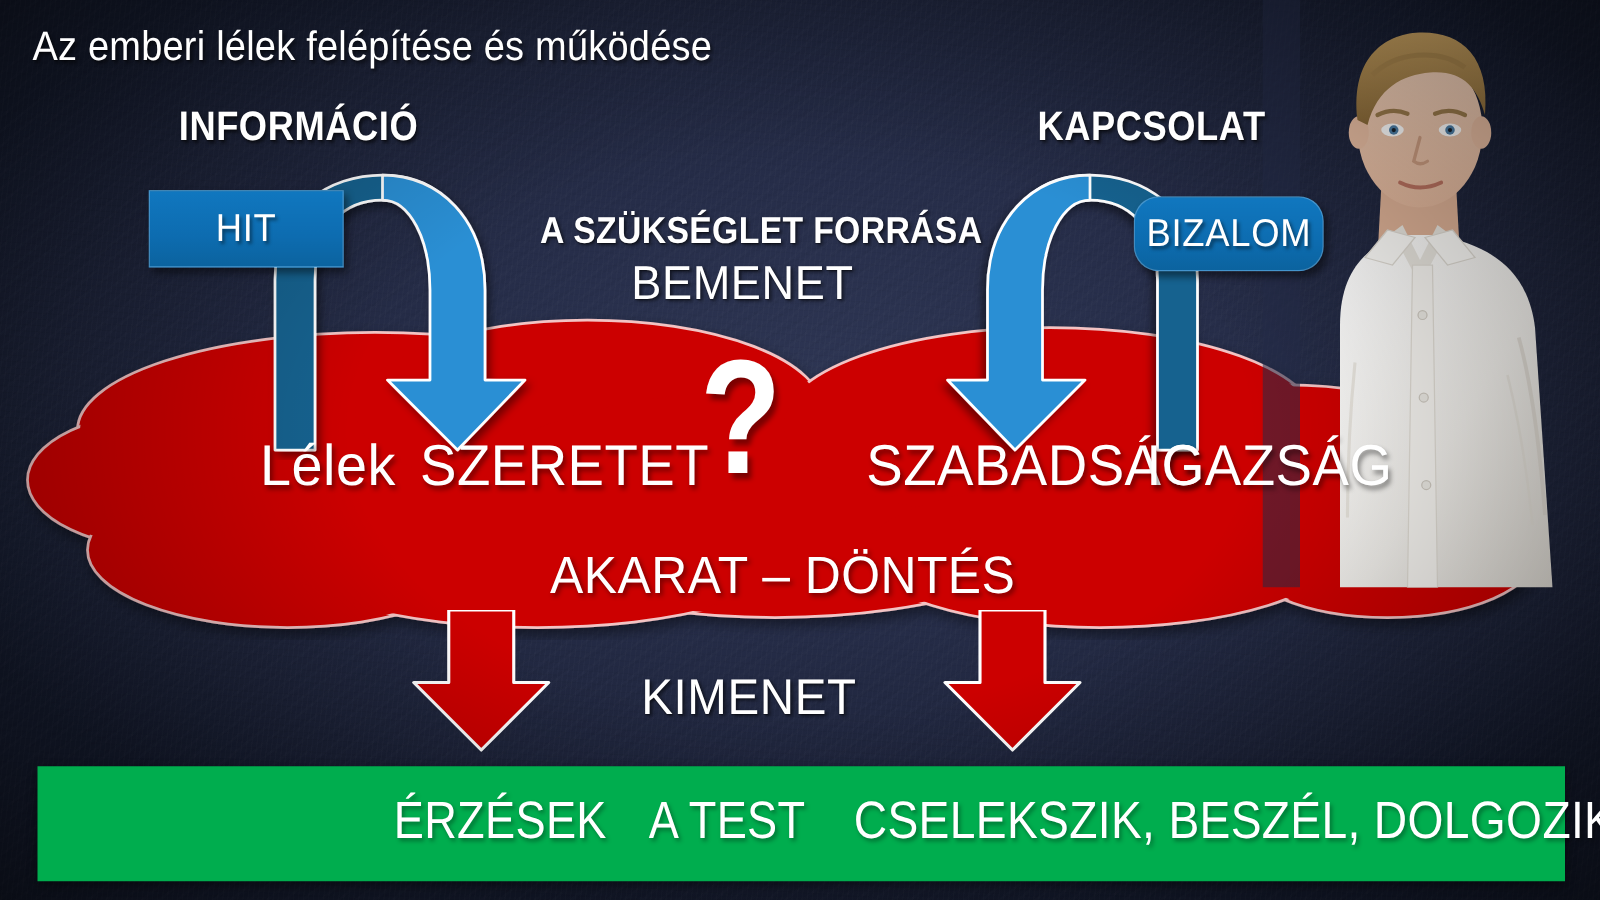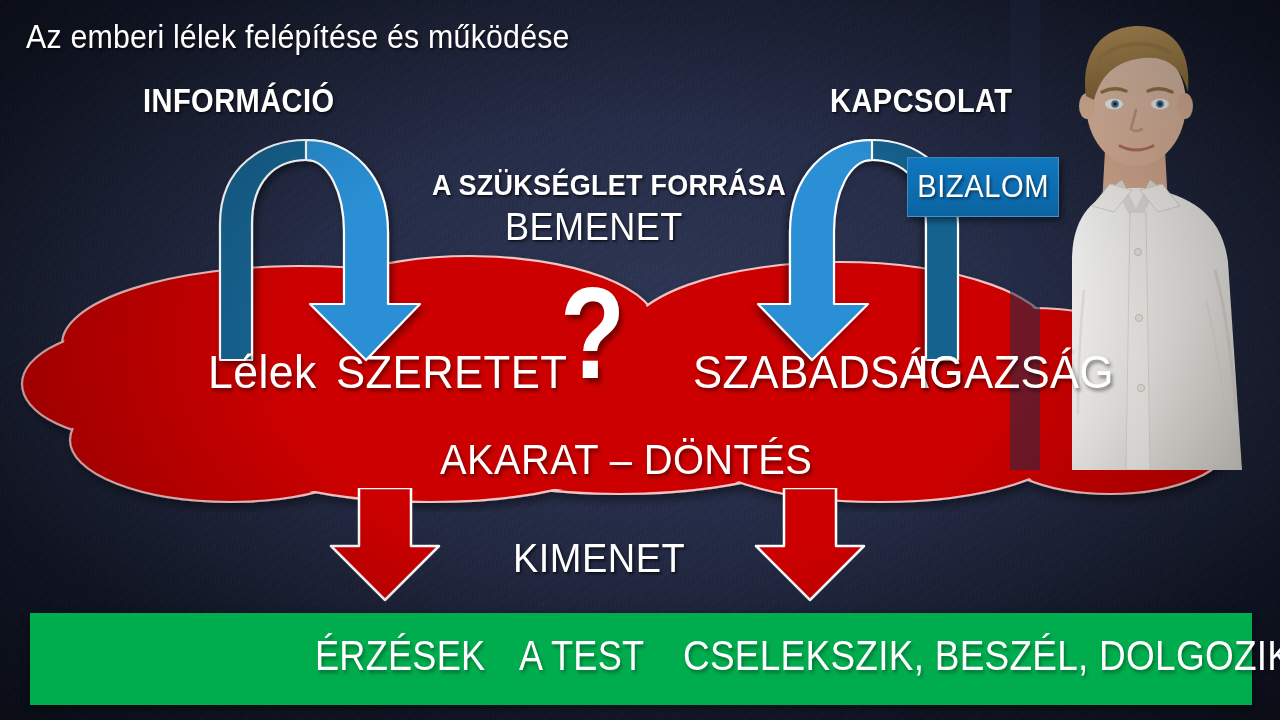--- a/index.html
+++ b/index.html
@@ -89,21 +89,21 @@
     border:1px solid rgba(255,255,255,.22);
     box-shadow:3px 4px 6px rgba(0,0,0,.45);
     display:flex; align-items:center; justify-content:center;
   }
   .bluebox span {
     color:#fff; font-size:31px; font-weight:400; letter-spacing:.6px;
     text-shadow:2px 2px 3px rgba(0,0,0,.45);
     transform:scaleX(.94);
   }
   #box-hit     { left:119px; top:152px; width:156px; height:62px; }
-  #box-bizalom { left:907px; top:157px; width:152px; height:60px; }
+  #box-bizalom { left:907px; top:157px; width:152px; height:60px;border-radius:20px; }
 
   
   #qmark {
     position:absolute; left:560px; top:268px;
     font-size:130px; line-height:130px; font-weight:700; color:#fff;
     text-shadow:4px 5px 5px rgba(0,0,0,.40);
     transform:scaleX(.82); transform-origin:left center;
   }
 
   
@@ -290,20 +290,23 @@
     </svg>
   </div>
 
   <div id="bg-vignette"></div>
 
   <div id="title" class="wtxt">Az emberi lélek felépítése és működése</div>
 
   <div id="lbl-informacio" class="wtxt">INFORMÁCIÓ</div>
   <div id="lbl-kapcsolat" class="wtxt">KAPCSOLAT</div>
 
+  <div id="box-hit" class="bluebox">
+    <span>HIT</span>
+  </div>
   <div id="box-bizalom" class="bluebox">
     <span>BIZALOM</span>
   </div>
 
   <div id="lbl-forras" class="wtxt">A SZÜKSÉGLET FORRÁSA</div>
   <div id="lbl-bemenet" class="wtxt">BEMENET</div>
 
   <div id="qmark">?</div>
 
   <div id="w-lelek" class="wtxt cloudword">Lélek</div>

